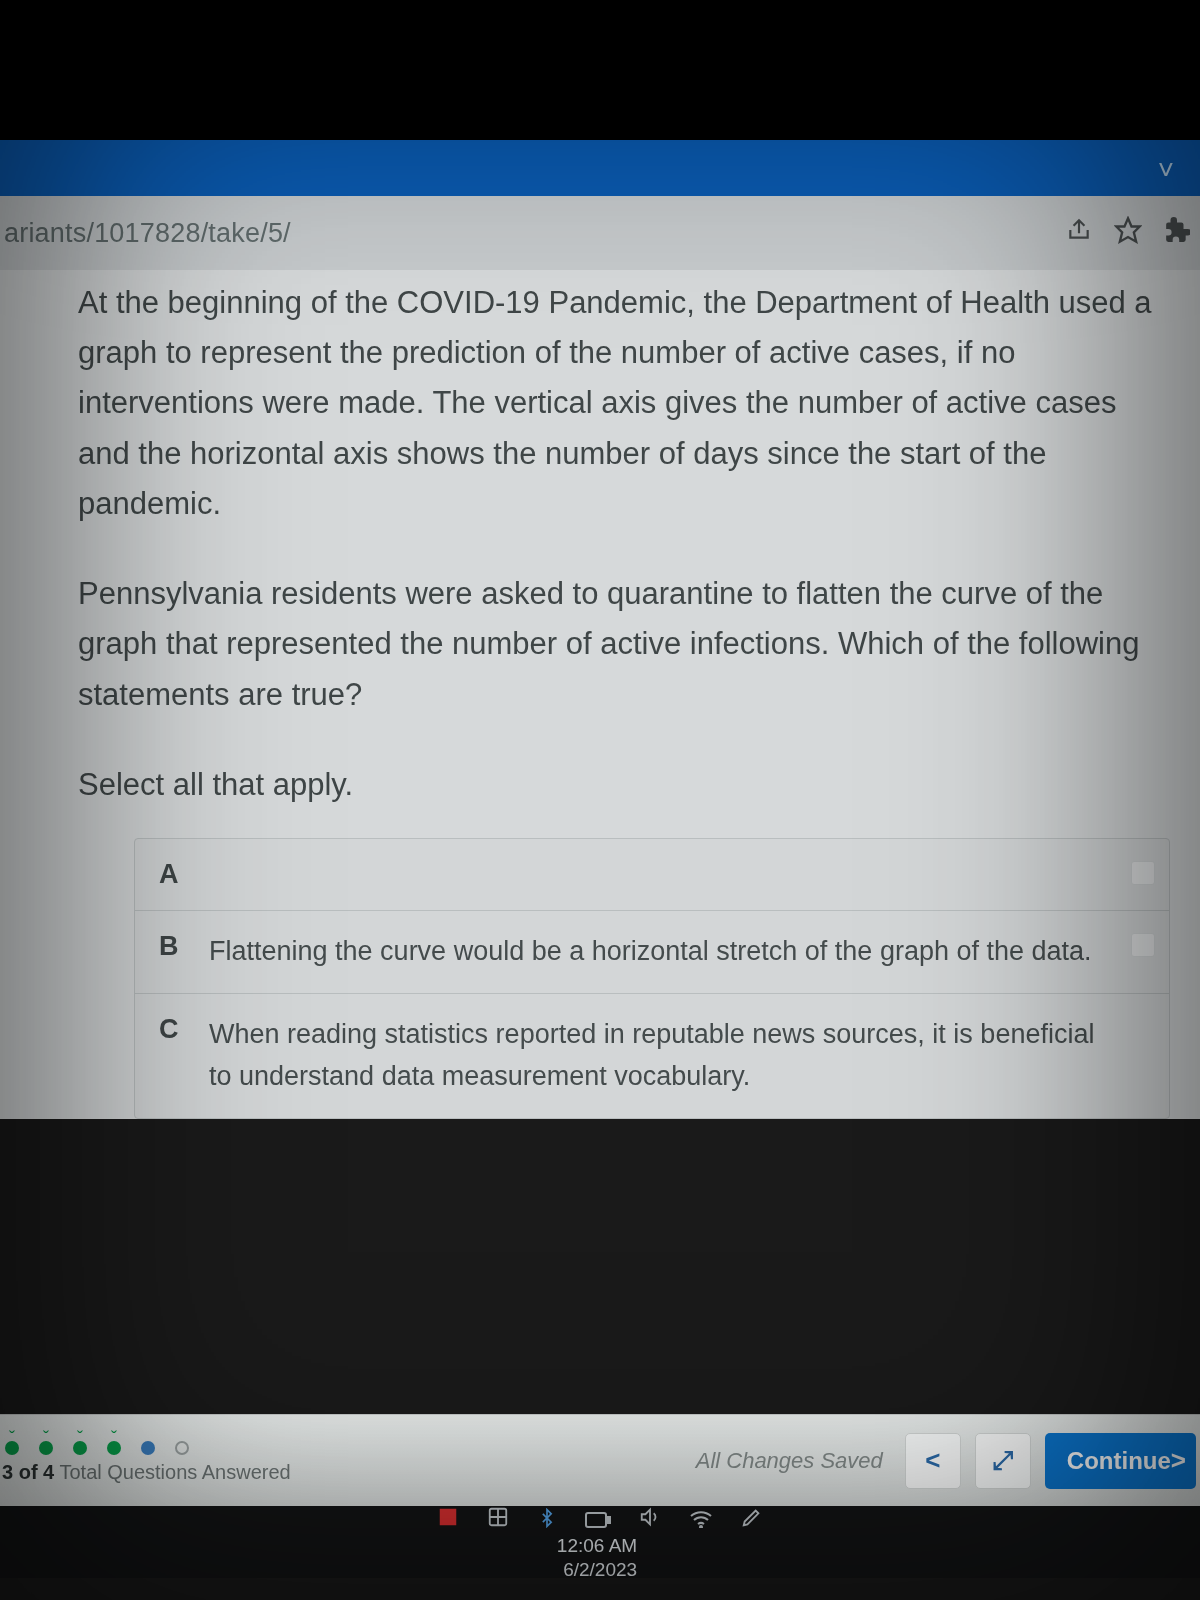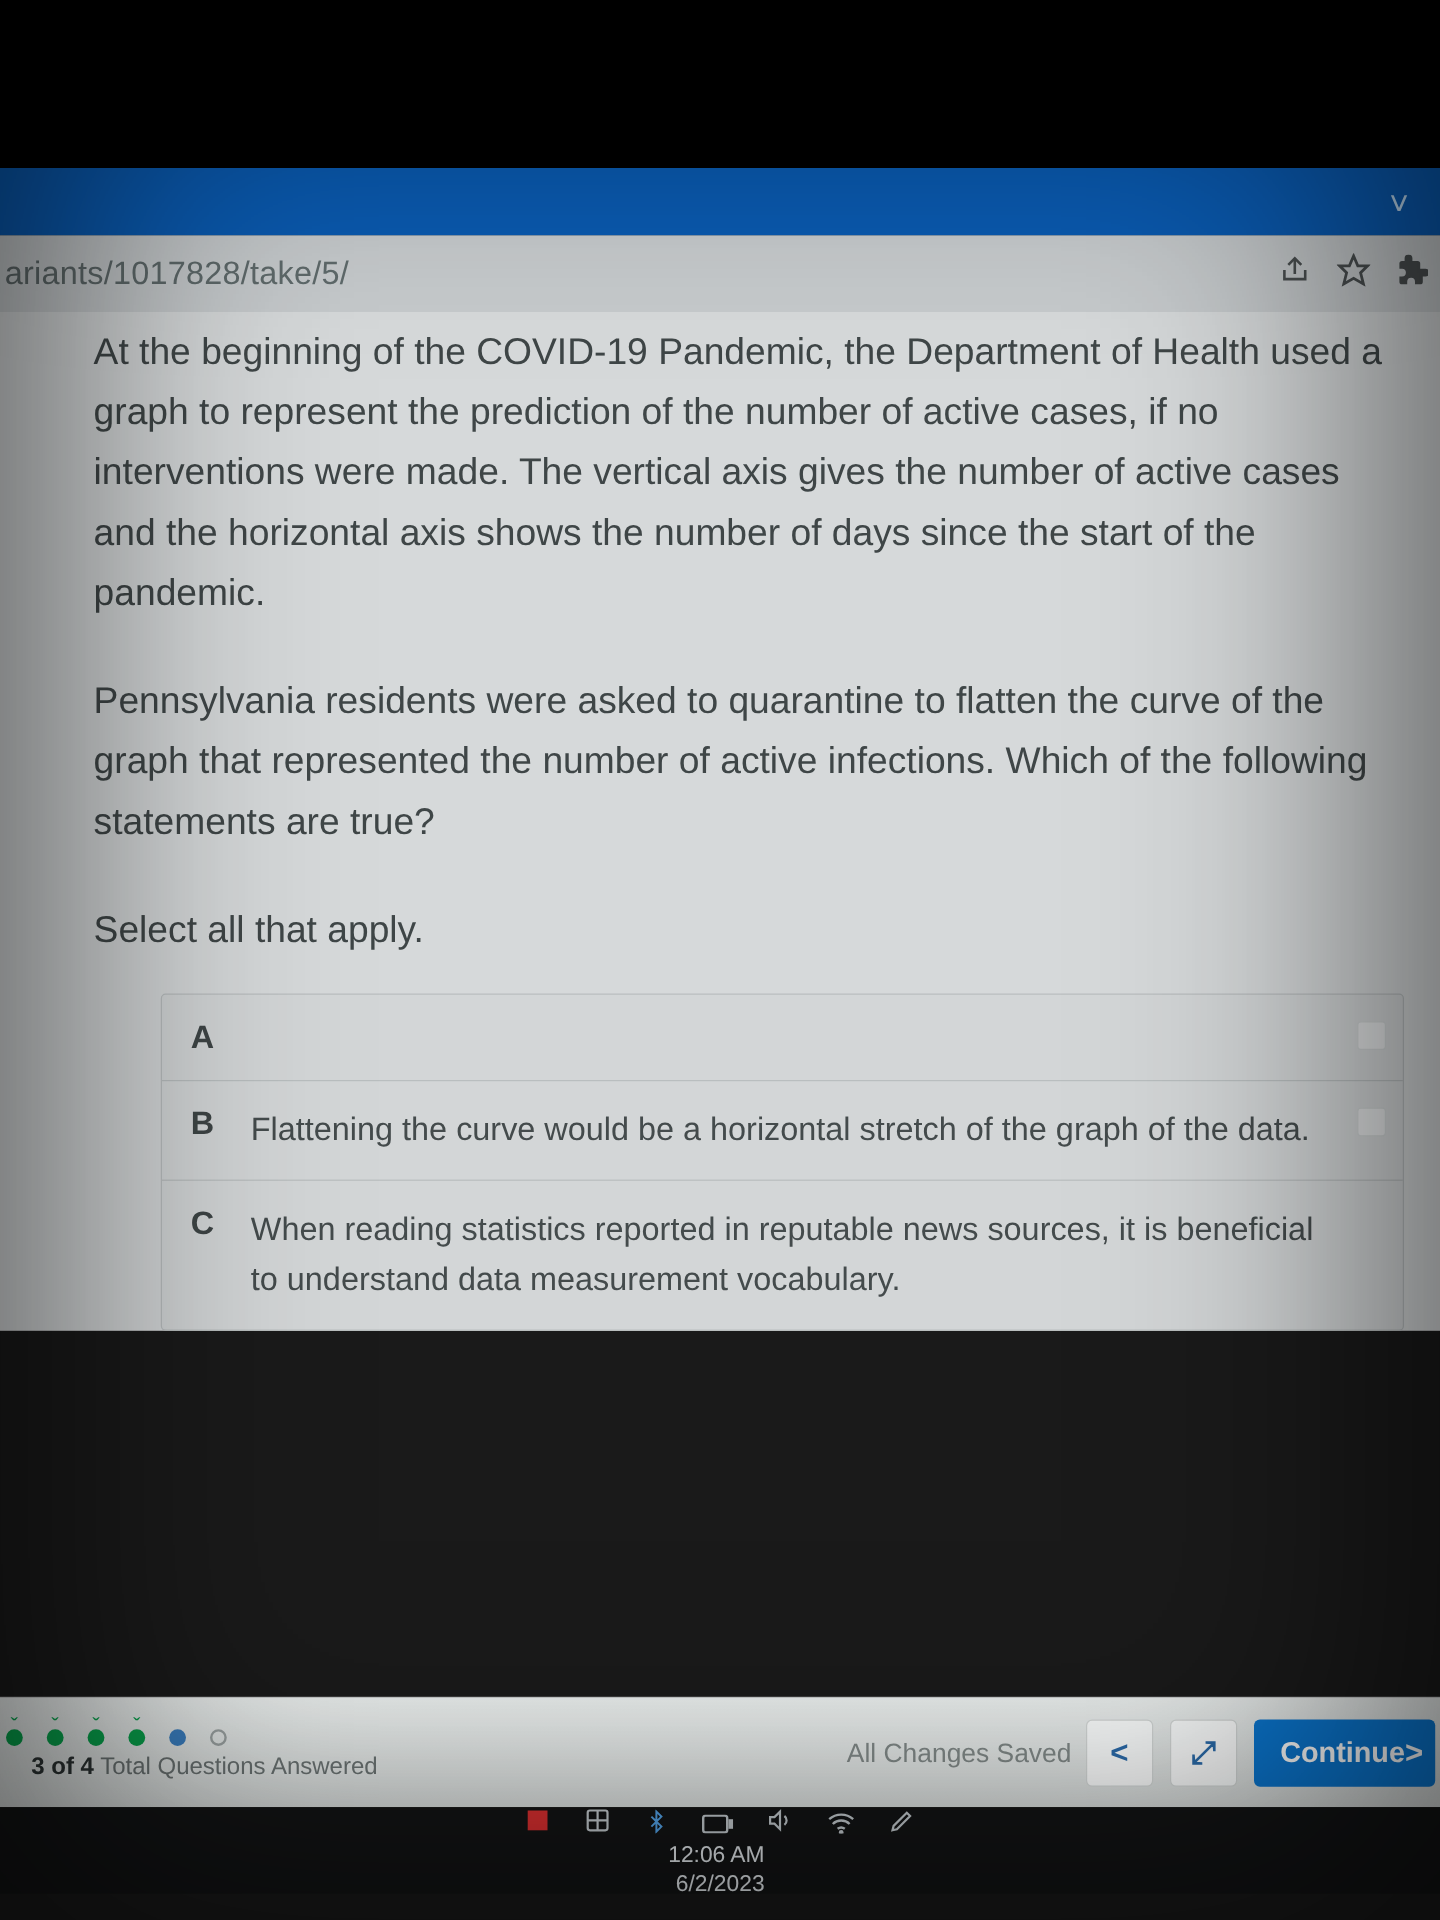--- a/index.html
+++ b/index.html
@@ -25,21 +25,21 @@
     position: relative;
   }
   .titlebar .chev {
     position: absolute;
     right: 26px;
     top: 14px;
     color: #bcd8ef;
     font-size: 28px;
   }
   .addr-row {
-    height: 64px;
+    height: 74px;
     background: #c6cacc;
     display: flex;
     align-items: center;
     padding: 0 10px 0 0;
     gap: 25px;
   }
   .url {
     flex: 1;
     font-size: 27px;
     color: #5f6a6b;
@@ -122,25 +122,25 @@
     position: relative;
     width: 20px; height: 20px;
     display:flex; align-items:center; justify-content:center;
   }
   .dotwrap .car {
     position: absolute; top:-10px; font-size:18px; color:#08a04b;
   }
   .dotg { width: 14px; height:14px; border-radius:50%; background:#08a04b; }
   .dotc { width: 14px; height:14px; border-radius:50%; background:#3a7ebf; }
   .dotr { width: 14px; height:14px; border-radius:50%; border:2px solid #9aa1a1; }
-  .pcount { font-size: 20px; color:#6a7272;margin-left:24px; }
+  .pcount { font-size: 20px; color:#6a7272; }
   .pcount b { color:#2c3333; font-weight:600;}
   .footer-spacer { flex:1; }
   .saved {
-    color:#7f8786; font-size:22px; margin-right: 12px;
+    color:#7f8786; font-style: italic; font-size:22px; margin-right: 22px;
   }
   .sqbtn {
     width: 56px; height: 56px; margin-right: 14px;
     background: #f9fbfb;
     border: 1px solid #d2d6d5;
     border-radius: 5px;
     display:flex; align-items:center; justify-content:center;
     color:#2b6aa8; font-size:26px; font-weight:700;
   }
   .cont-btn {

